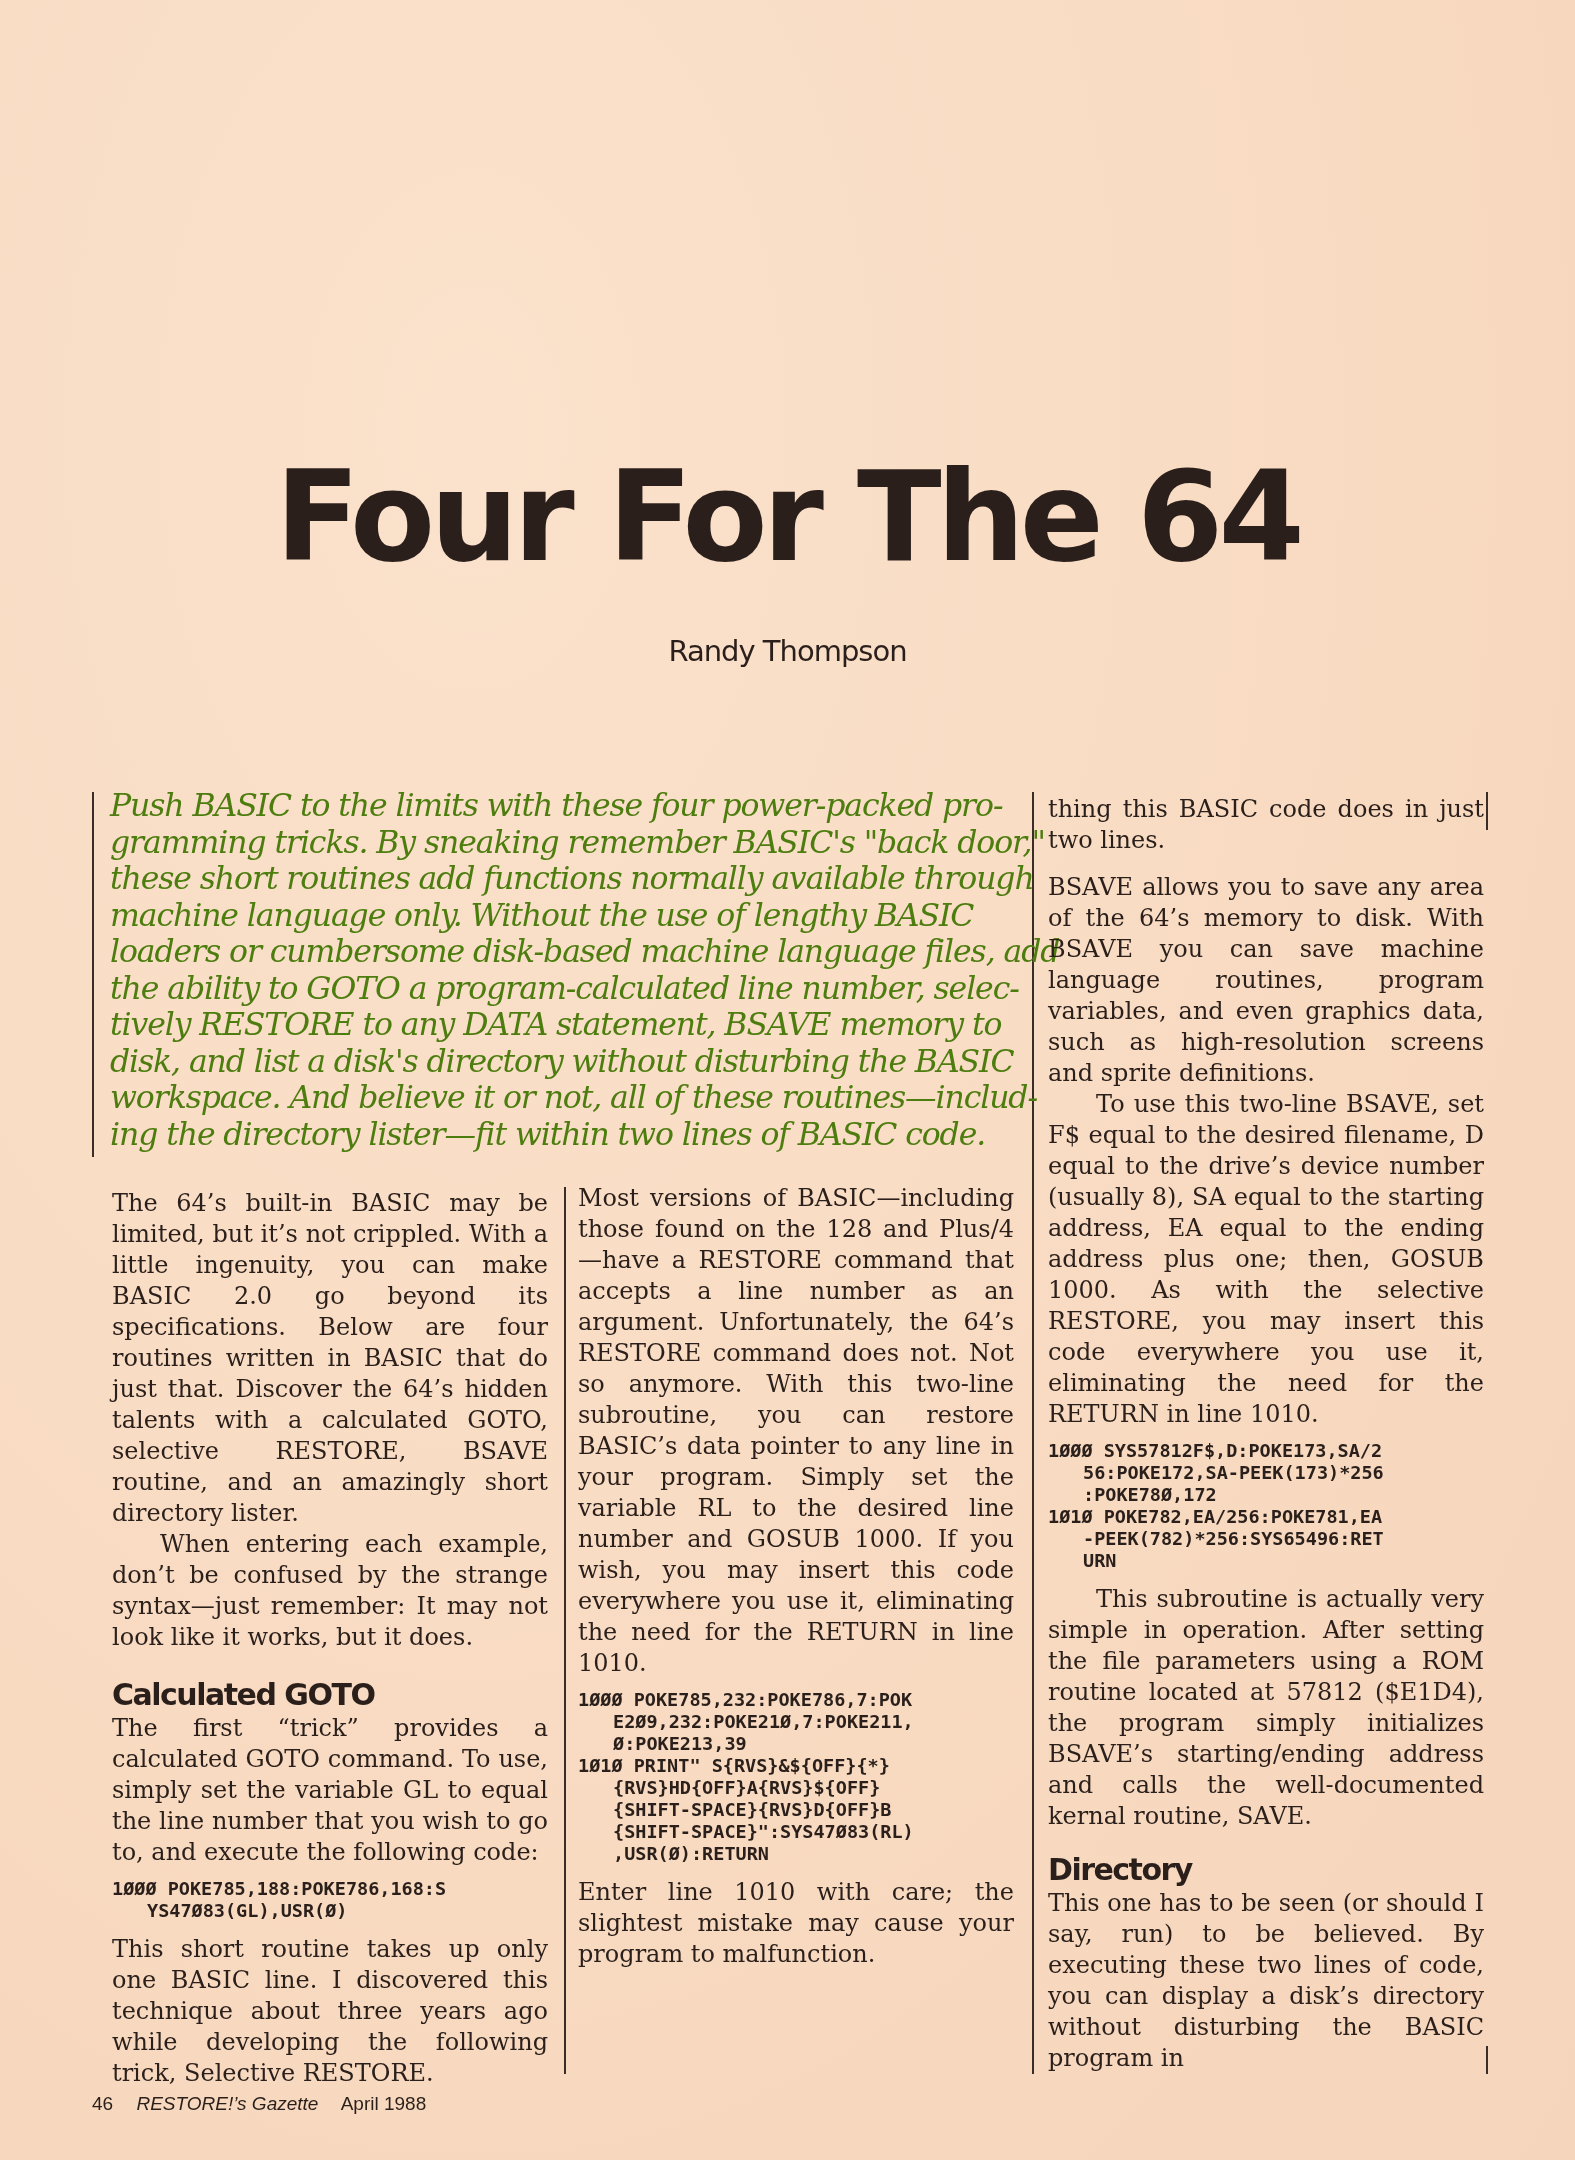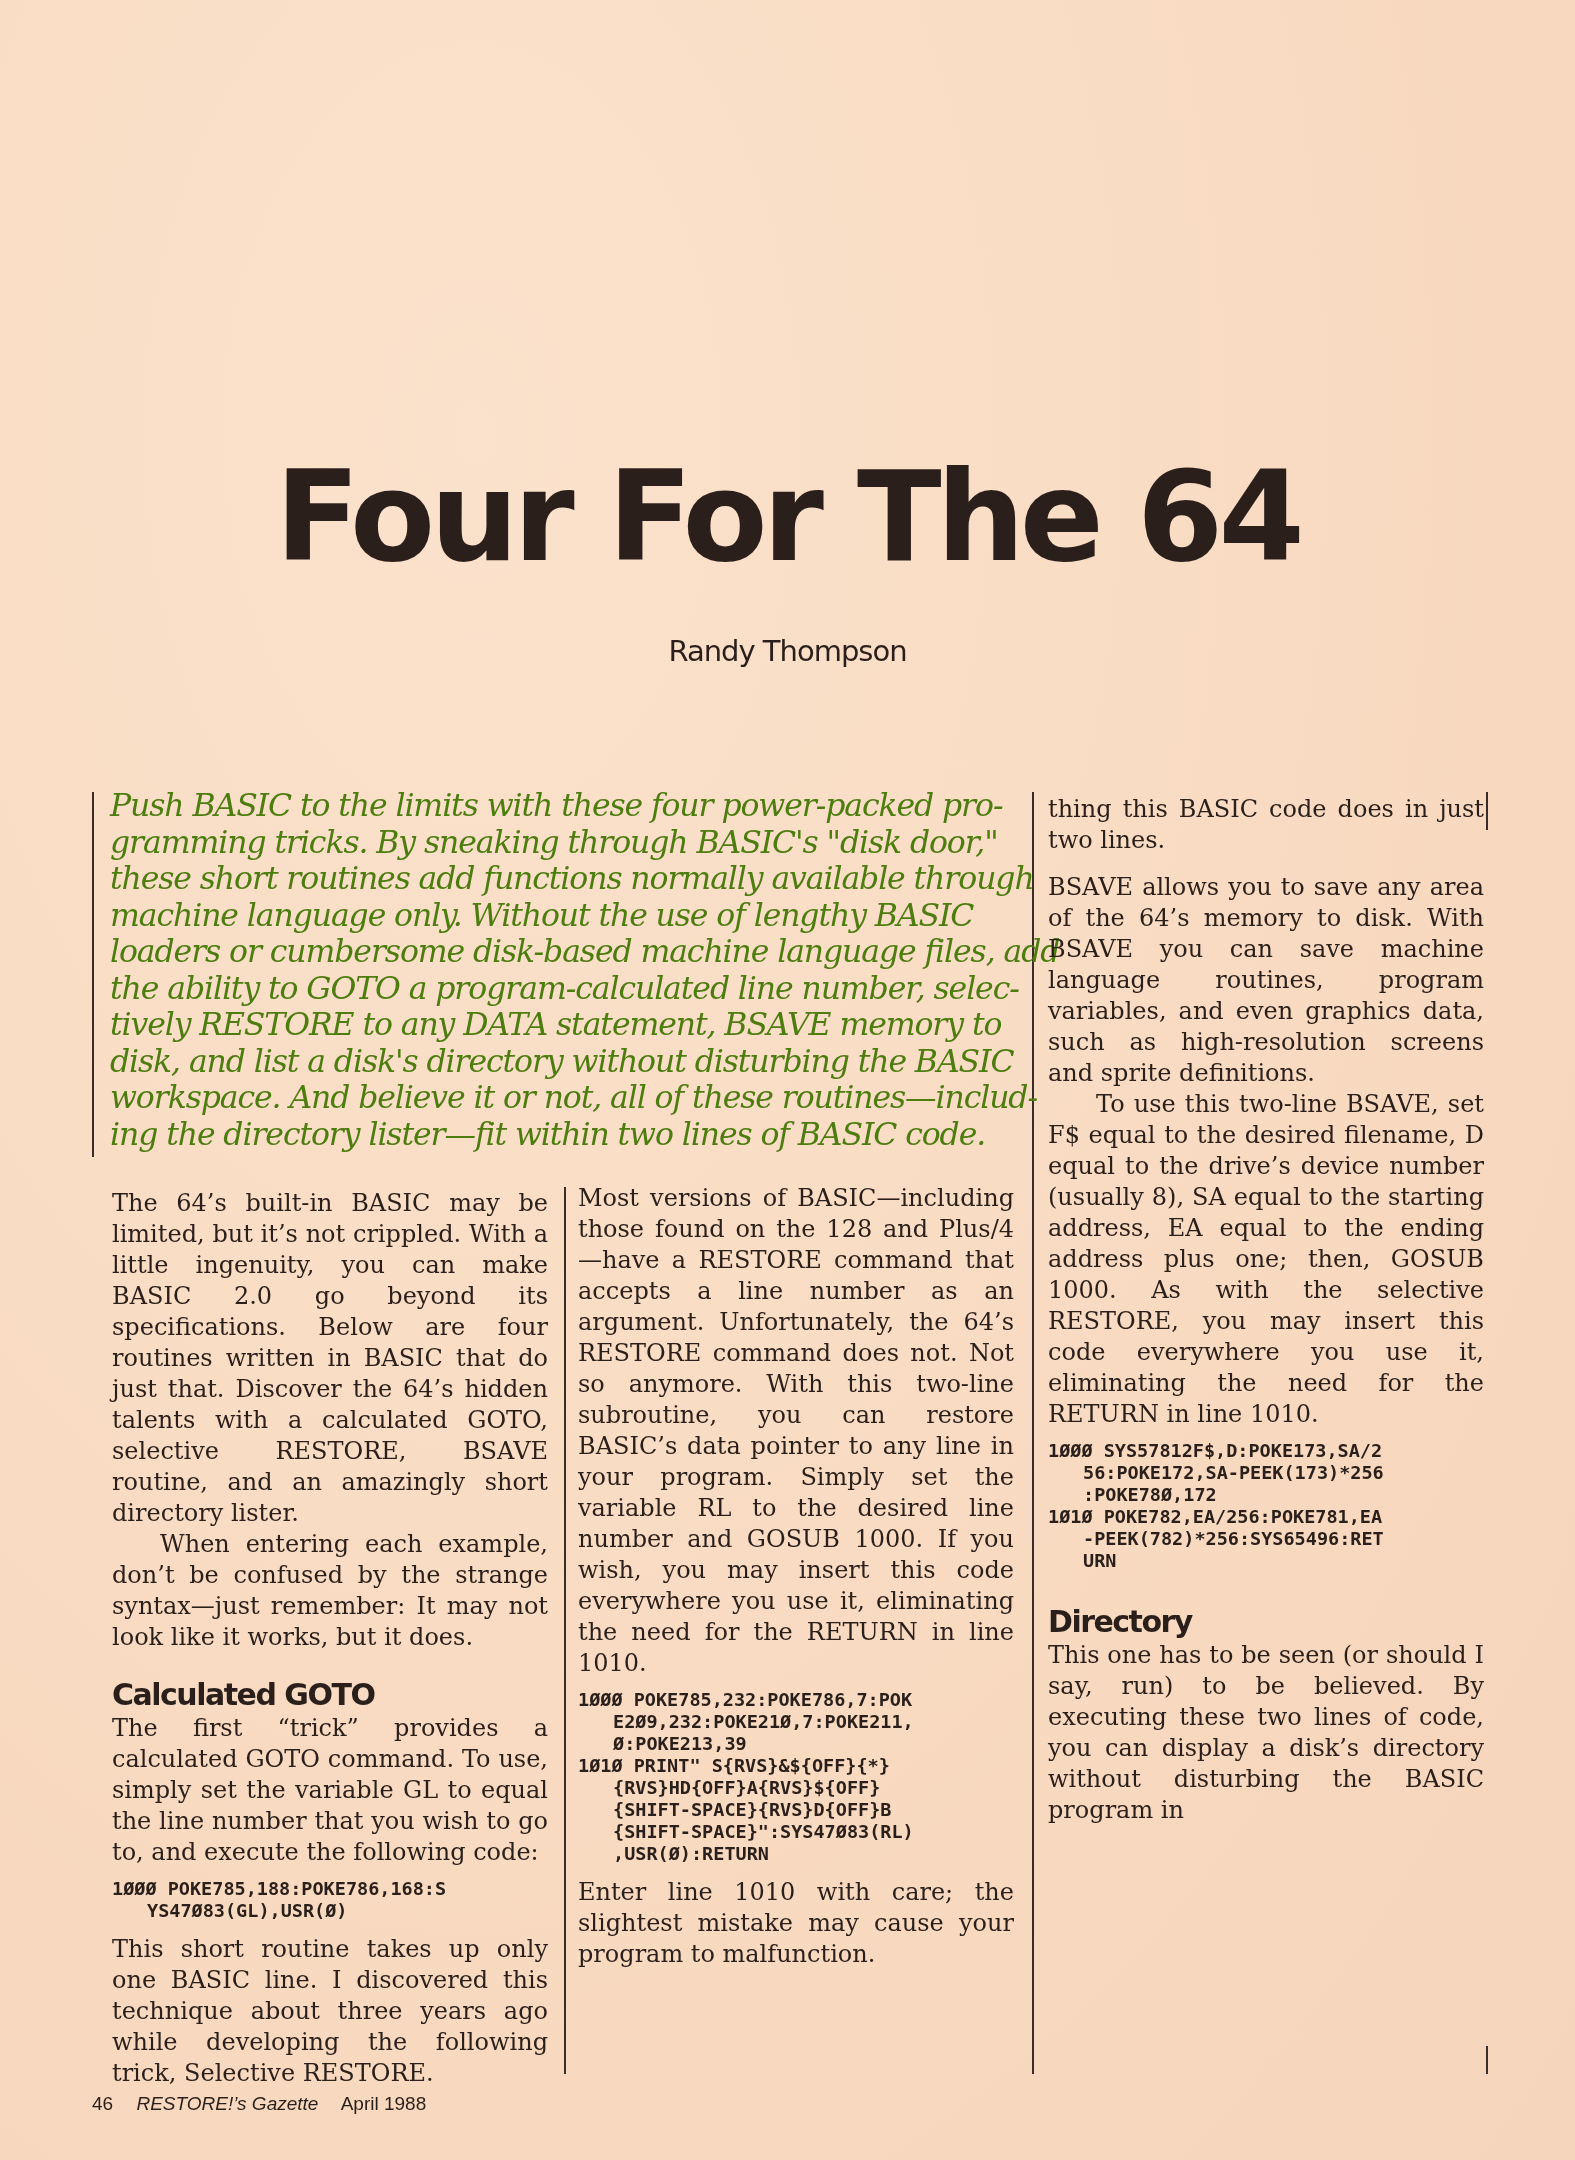--- a/index.html
+++ b/index.html
@@ -101,21 +101,21 @@
 <div class="author">Randy Thompson</div>
 
 <div class="rule" style="left:92px; top:792px; height:365px;"></div>
 <div class="rule" style="left:1032px; top:792px; height:1282px;"></div>
 <div class="rule" style="left:564px; top:1187px; height:887px;"></div>
 <div class="rule" style="left:1486px; top:792px; height:38px;"></div>
 <div class="rule" style="left:1486px; top:2046px; height:28px;"></div>
 
 <div class="intro">
   <span>Push BASIC to the limits with these four power-packed pro-</span>
-  <span>gramming tricks. By sneaking through BASIC's "disk door,"</span>
+  <span>gramming tricks. By sneaking remember BASIC's "back door,"</span>
   <span>these short routines add functions normally available through</span>
   <span>machine language only. Without the use of lengthy BASIC</span>
   <span>loaders or cumbersome disk-based machine language files, add</span>
   <span>the ability to GOTO a program-calculated line number, selec-</span>
   <span>tively RESTORE to any DATA statement, BSAVE memory to</span>
   <span>disk, and list a disk's directory without disturbing the BASIC</span>
   <span>workspace. And believe it or not, all of these routines—includ-</span>
   <span>ing the directory lister—fit within two lines of BASIC code.</span>
 </div>
 
@@ -153,20 +153,21 @@
   <p class="para">BSAVE allows you to save any area of the 64’s memory to disk. With BSAVE you can save machine language routines, program variables, and even graphics data, such as high-resolution screens and sprite definitions.</p>
   <p class="para indent">To use this two-line BSAVE, set F$ equal to the desired filename, D equal to the drive’s device number (usually 8), SA equal to the starting address, EA equal to the ending address plus one; then, GOSUB 1000. As with the selective RESTORE, you may insert this code everywhere you use it, eliminating the need for the RETURN in line 1010.</p>
   <div class="code">
     <span class="ln">1ØØØ SYS57812F$,D:POKE173,SA/2</span>
     <span class="ln cont">56:POKE172,SA-PEEK(173)*256</span>
     <span class="ln cont">:POKE78Ø,172</span>
     <span class="ln">1Ø1Ø POKE782,EA/256:POKE781,EA</span>
     <span class="ln cont">-PEEK(782)*256:SYS65496:RET</span>
     <span class="ln cont">URN</span>
   </div>
+  <p class="para indent">This subroutine is actually very simple in operation. After setting the file parameters using a ROM routine located at 57812 ($E1D4), the program simply initializes BSAVE’s starting/ending address and calls the well-documented kernal routine, SAVE.</p>
   <div class="gap"></div>
   <h2 style="margin-top:4px;">Directory</h2>
   <p class="para">This one has to be seen (or should I say, run) to be believed. By executing these two lines of code, you can display a disk’s directory without disturbing the BASIC program in</p>
 </div>
 
 <div class="footer">
   <span class="pg">46</span>
   <span class="mag">RESTORE!’s Gazette</span>
   <span class="issue">April 1988</span>
 </div>

